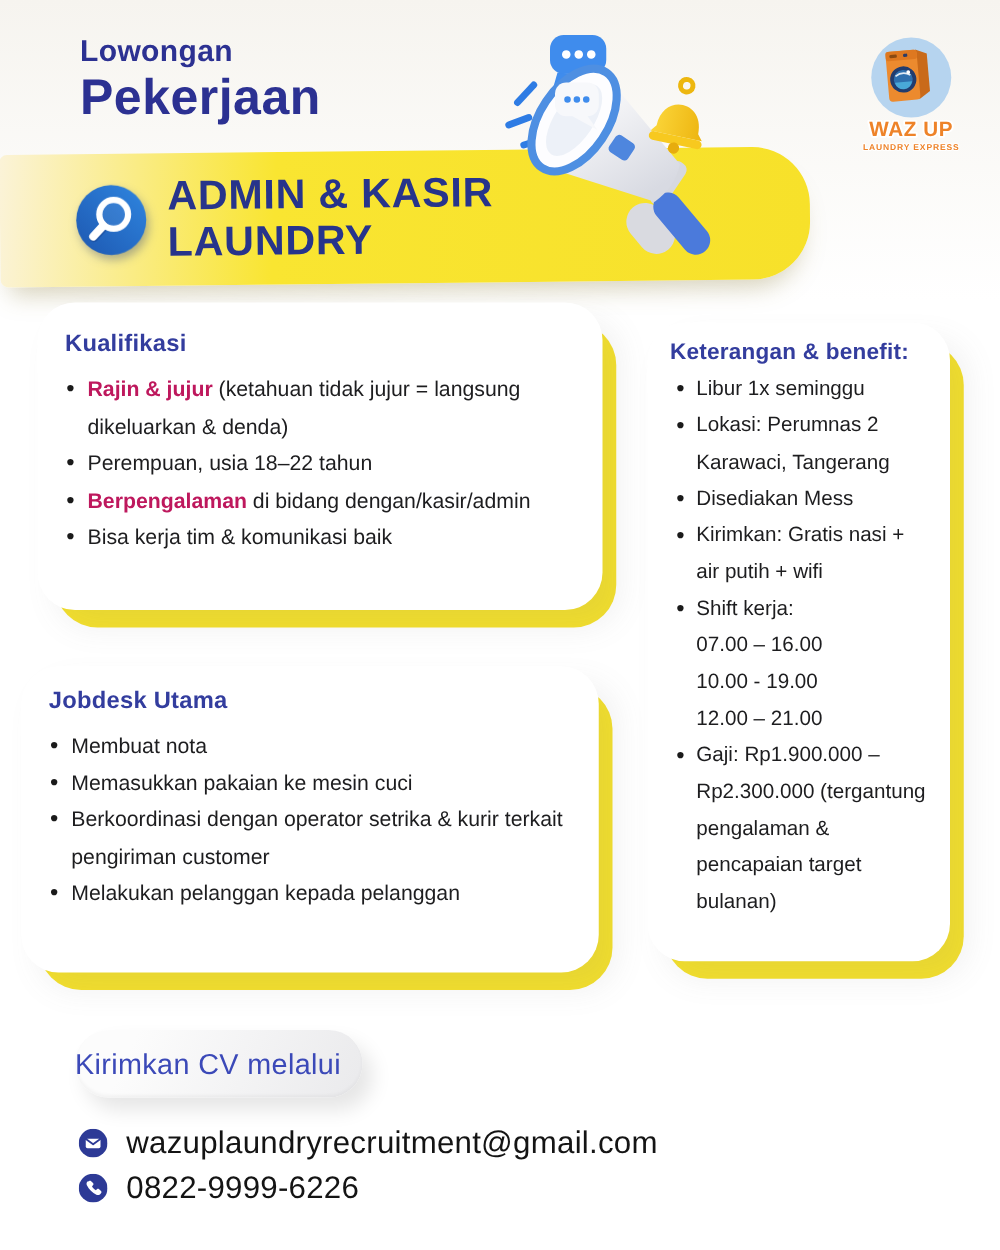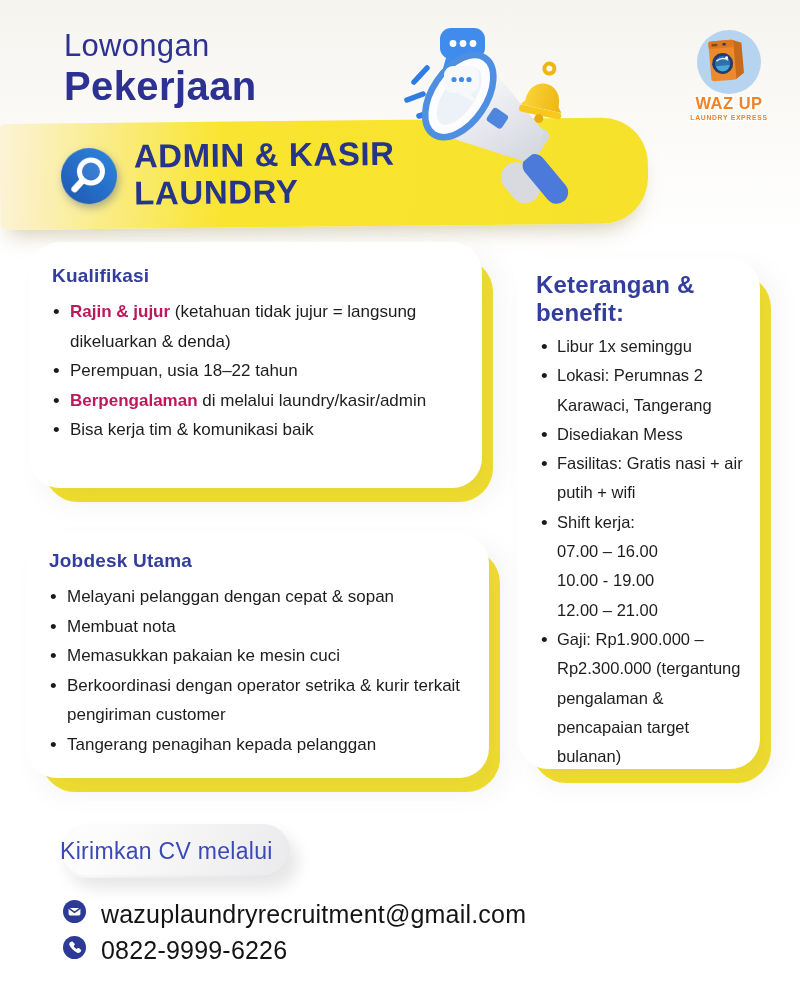--- a/index.html
+++ b/index.html
@@ -8,21 +8,21 @@
     position: relative;
     width: 800px;
     height: 1000px;
     overflow: hidden;
     font-family: "Liberation Sans", sans-serif;
     background: linear-gradient(180deg, #f6f4ef 0%, #ffffff 24%, #ffffff 100%);
   }
 
   
   .title-block { position: absolute; left: 64px; top: 28px; color: #2C3192; }
-  .title-line1 { font-size: 31px; font-weight: 400; letter-spacing: 0.3px; line-height: 1.15; }
+  .title-line1 { font-size: 24px; font-weight: 700; letter-spacing: 0.3px; line-height: 1.15; }
   .title-line2 { font-size: 40px; font-weight: 600; letter-spacing: 0.4px; line-height: 1.05; margin-top: 1px; }
 
   .logo { position: absolute; left: 682px; top: 24px; width: 100px; height: 104px; }
 
   .banner {
     position: absolute; left: 0; top: 124px; width: 648px; height: 106px;
     background: linear-gradient(93deg, #FBF3D8 0%, #F9E531 34%, #F7E12A 100%);
     border-radius: 6px 46px 46px 6px;
     transform: rotate(-0.6deg); transform-origin: left center;
     box-shadow: 0 14px 20px -8px rgba(140,125,60,0.35);
@@ -40,47 +40,47 @@
     content: ""; position: absolute; left: 14px; top: 16px; right: -11px; bottom: -14px;
     background: #F5E12B; border-radius: 34px;
   }
   .card-body {
     position: relative; width: 100%; height: 100%;
     background: #ffffff; border-radius: 30px;
     box-shadow: 14px 14px 24px rgba(120,120,120,0.10);
   }
   #card-kualifikasi { left: 30px; top: 242px; width: 452px; height: 246px; }
   #card-kualifikasi .card-body { padding: 23px 20px 0 22px; }
-  #card-jobdesk { left: 27px; top: 533px; width: 462px; height: 245px; }
+  #card-jobdesk { left: 17px; top: 533px; width: 462px; height: 245px; }
   #card-jobdesk .card-body { padding: 17px 20px 0 22px; }
   #card-benefit { left: 518px; top: 258px; width: 242px; height: 511px; }
   #card-benefit .card-body { padding: 13px 8px 0 18px; }
 
   .section-heading { font-size: 19px; font-weight: 700; color: #333D9E; letter-spacing: 0.2px; margin: 0 0 10px 0; }
-  #card-benefit .section-heading { font-size: 24px; margin-bottom: 5px; }
+  #card-benefit .section-heading { font-size: 18px; margin-bottom: 5px; }
 
   ul.bullets { list-style: none; margin: 0; padding: 0; color: #1D1D1F; font-size: 17px; }
   ul.bullets li { position: relative; padding-left: 18px; line-height: 29.6px; }
   ul.bullets li::before { content: "\2022"; position: absolute; left: 1px; top: 0; font-size: 19px; color: #1a1a1a; }
   ul.bullets .item-lead { font-weight: 700; color: #be185d; }
 
   #card-benefit ul.bullets { font-size: 16.5px; margin-left: 4px; }
   #card-benefit ul.bullets li { line-height: 29.3px; padding-left: 17px; padding-right: 6px; white-space: pre-line; }
 
   
   .cta-pill {
     position: absolute; left: 60px; top: 824px; width: 230px; height: 54px;
     border-radius: 27px;
     background: linear-gradient(115deg, #fcfcfc 20%, #ebebed 95%);
     box-shadow: 8px 10px 16px rgba(0,0,0,0.10), inset 0 -2px 3px rgba(0,0,0,0.04);
     display: flex; align-items: center; justify-content: flex-start;
   }
   .cta-pill span { color: #3B49B8; font-size: 23px; letter-spacing: 0.3px; }
 
-  .contact-row { position: absolute; left: 63px; display: flex; }
+  .contact-row { position: absolute; left: 63px; display: flex; align-items: center; }
   #contact-email { top: 900px; }
   #contact-phone { top: 936px; }
   .contact-icon { width: 23px; height: 23px; margin-right: 15px; flex: none; }
   .contact-text { font-size: 25px; color: #141414; letter-spacing: 0.2px; }
 </style>
 </head>
 <body>
 
 <div class="poster">
 
@@ -181,47 +181,46 @@
       <circle cx="71" cy="65.5" r="2.6" fill="#3F8CED"></circle>
     </g>
   </svg>
 
   <div class="card" id="card-kualifikasi">
     <div class="card-body">
       <h2 class="section-heading">Kualifikasi</h2>
       <ul class="bullets">
         <li><span class="item-lead">Rajin &amp; jujur</span><span> (ketahuan tidak jujur = langsung dikeluarkan &amp; denda)</span></li>
         <li><span class="item-lead"></span><span>Perempuan, usia 18–22 tahun</span></li>
-        <li><span class="item-lead">Berpengalaman</span><span> di melalui laundry/kasir/admin</span></li>
+        <li><span class="item-lead">Berpengalaman</span><span> di bidang dengan/kasir/admin</span></li>
         <li><span class="item-lead"></span><span>Bisa kerja tim &amp; komunikasi baik</span></li>
       </ul>
     </div>
   </div>
 
   <div class="card" id="card-jobdesk">
     <div class="card-body">
       <h2 class="section-heading">Jobdesk Utama</h2>
       <ul class="bullets">
-        <li>Melayani pelanggan dengan cepat &amp; sopan</li>
         <li>Membuat nota</li>
         <li>Memasukkan pakaian ke mesin cuci</li>
         <li>Berkoordinasi dengan operator setrika &amp; kurir terkait pengiriman customer</li>
-        <li>Tangerang penagihan kepada pelanggan</li>
+        <li>Melakukan pelanggan kepada pelanggan</li>
       </ul>
     </div>
   </div>
 
   <div class="card" id="card-benefit">
     <div class="card-body">
       <h2 class="section-heading">Keterangan &amp; benefit:</h2>
       <ul class="bullets">
         <li>Libur 1x seminggu</li>
         <li>Lokasi: Perumnas 2 Karawaci, Tangerang</li>
         <li>Disediakan Mess</li>
-        <li>Fasilitas: Gratis nasi + air putih + wifi</li>
+        <li>Kirimkan: Gratis nasi + air putih + wifi</li>
         <li>Shift kerja:
 07.00 – 16.00
 10.00 - 19.00
 12.00 – 21.00</li>
         <li>Gaji: Rp1.900.000 – Rp2.300.000 (tergantung pengalaman &amp; pencapaian target bulanan)</li>
       </ul>
     </div>
   </div>
 
   <div class="cta-pill">

